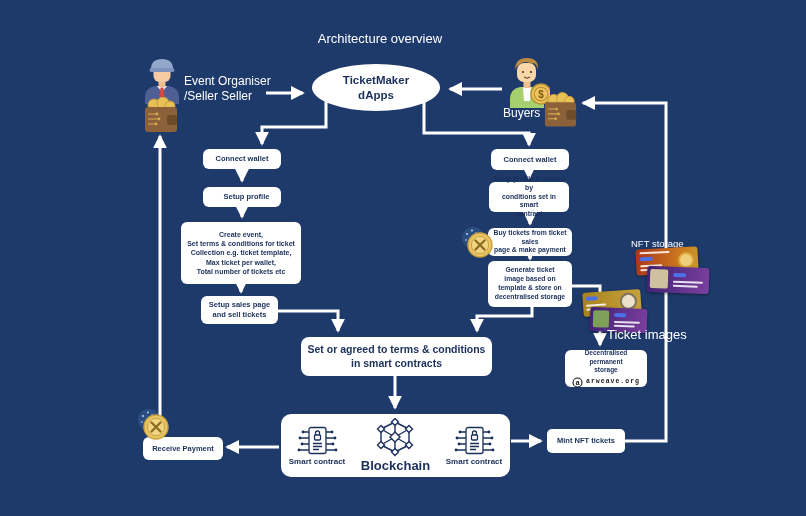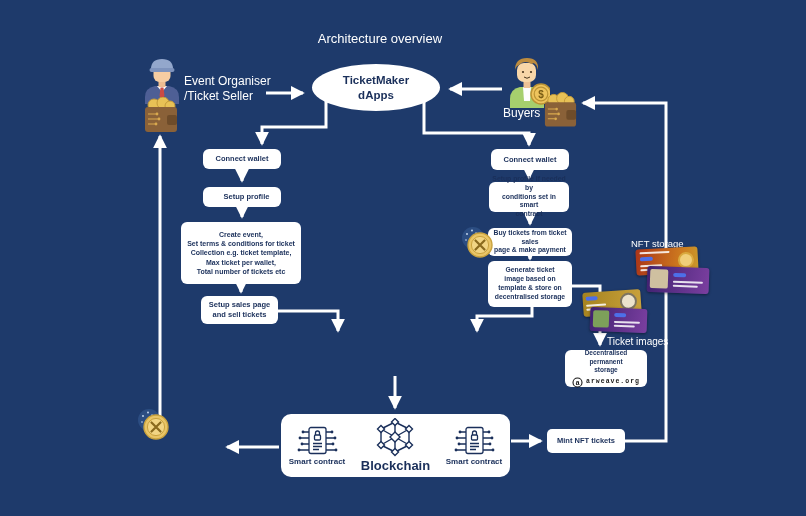--- a/index.html
+++ b/index.html
@@ -75,21 +75,21 @@
   <svg class="icon" style="left:141px; top:56px;" width="42" height="48" viewBox="0 0 42 48">
     <path d="M4,48 L4,41 Q4,32 14,30 L28,30 Q38,32 38,41 L38,48 Z" fill="#4e5f95"></path>
     <path d="M16,30 L21,36 L26,30 Z" fill="#ffffff"></path>
     <path d="M19.5,31.5 L22.5,31.5 L23.5,40 L21,43.5 L18.5,40 Z" fill="#cc4b44"></path>
     <rect x="17.5" y="24" width="7" height="7" fill="#edbd92"></rect>
     <rect x="12.5" y="10" width="17" height="16" rx="6" fill="#f6cda2"></rect>
     <path d="M10,13 Q10,3 21,3 Q32,3 32,13 Z" fill="#93a7cc"></path>
     <rect x="8.5" y="12" width="25" height="4" rx="2" fill="#7e93bd"></rect>
   </svg>
   <div class="lbl" style="left:184px; top:74px; font-size:12px; line-height:15px;">Event Organiser
-/Ticket Seller</div>
+/Seller Seller</div>
 
   <svg class="icon" style="left:142px; top:97px;" width="38" height="36" viewBox="0 0 38 36">
     <circle cx="12" cy="8" r="6" fill="#e8c156" stroke="#c49a39"></circle>
     <circle cx="21" cy="6" r="6" fill="#e8c156" stroke="#c49a39"></circle>
     <circle cx="28" cy="9" r="5" fill="#e8c156" stroke="#c49a39"></circle>
     <rect x="3" y="10" width="32" height="25" rx="3" fill="#8a6138"></rect>
     <rect x="25" y="18" width="10" height="10" rx="2" fill="#6e4c2a"></rect>
     <g stroke="#d9a94e" stroke-width="1.2">
       <path d="M6,17 h8 M6,22 h10 M6,27 h7"></path>
     </g>
@@ -136,32 +136,35 @@
 
   <div class="node" style="left:203px; top:149px; width:78px; height:20px; font-size:7.5px;">Connect wallet</div>
   <div class="node" style="left:203px; top:187px; width:78px; height:20px; font-size:7.5px;padding-left:12px;">Setup profile</div>
   <div class="node" style="left:181px; top:222px; width:120px; height:62px; font-size:7px;">Create event,
 Set terms &amp; conditions for ticket
 Collection e.g. ticket template,
 Max ticket per wallet,
 Total number of tickets etc</div>
   <div class="node" style="left:201px; top:296px; width:77px; height:28px; font-size:7.5px;">Setup sales page
 and sell tickets</div>
+  <div class="node" style="left:143px; top:437px; width:80px; height:23px; font-size:7.5px;">Receive Payment</div>
 
   <div class="node" style="left:491px; top:149px; width:78px; height:21px; font-size:7.5px;">Connect wallet</div>
   <div class="node" style="left:489px; top:182px; width:80px; height:30px; font-size:6.8px;">Setup profile if needed by
 conditions set in smart
 contract</div>
   <div class="node" style="left:488px; top:228px; width:84px; height:28px; font-size:6.8px;">Buy tickets from ticket sales
 page &amp; make payment</div>
   <div class="node" style="left:488px; top:261px; width:84px; height:46px; font-size:6.8px;">Generate ticket
 image based on
 template &amp; store on
 decentralised storage</div>
 
+  <div class="node" style="left:301px; top:337px; width:191px; height:39px; font-size:10.5px; border-radius:8px;">Set or agreed to terms &amp; conditions
+in smart contracts</div>
   <div class="node" style="left:547px; top:429px; width:78px; height:24px; font-size:7.5px; border-radius:5px;">Mint NFT tickets</div>
 
   <div class="node" style="left:565px; top:350px; width:82px; height:37px; font-size:6.5px; flex-direction:column; justify-content:center;">
     <span>Decentralised permanent
 storage</span>
     <span class="arw-row">
       <svg width="11" height="11" viewBox="0 0 11 11">
         <circle cx="5.5" cy="5.5" r="4.5" fill="none" stroke="#161616" stroke-width="1.1"></circle>
         <text x="5.5" y="8" text-anchor="middle" font-size="7" font-weight="bold" font-family="Liberation Mono, monospace" fill="#161616">a</text>
       </svg>
@@ -281,15 +284,15 @@
     <div class="tp bar" style="left:3px; top:12px; width:20px; height:1.5px;"></div>
     <div class="tp bar" style="left:3px; top:16px; width:16px; height:1.5px;"></div>
     <div class="tp" style="left:37px; top:3px; width:17px; height:17px; border-radius:50%; background:#ece2cc; border:2px solid #7d7460; box-sizing:border-box;"></div>
   </div>
   <div class="tcard" style="left:590px; top:308px; width:57px; height:24px; transform:rotate(2deg); background:linear-gradient(100deg,#3f2170,#7b3fa0);">
     <div class="tp" style="left:3px; top:3px; width:16px; height:17px; background:#7da05a; border-radius:2px;"></div>
     <div class="tp pill" style="left:24px; top:5px; width:12px; height:4px;"></div>
     <div class="tp bar" style="left:24px; top:13px; width:26px; height:1.5px;"></div>
     <div class="tp bar" style="left:24px; top:17px; width:21px; height:1.5px;"></div>
   </div>
-  <div class="lbl" style="left:607px; top:336px; font-size:10px;">Ticket images</div>
+  <div class="lbl" style="left:607px; top:327px; font-size:13px;">Ticket images</div>
 
 </div>
 
 </body></html>

